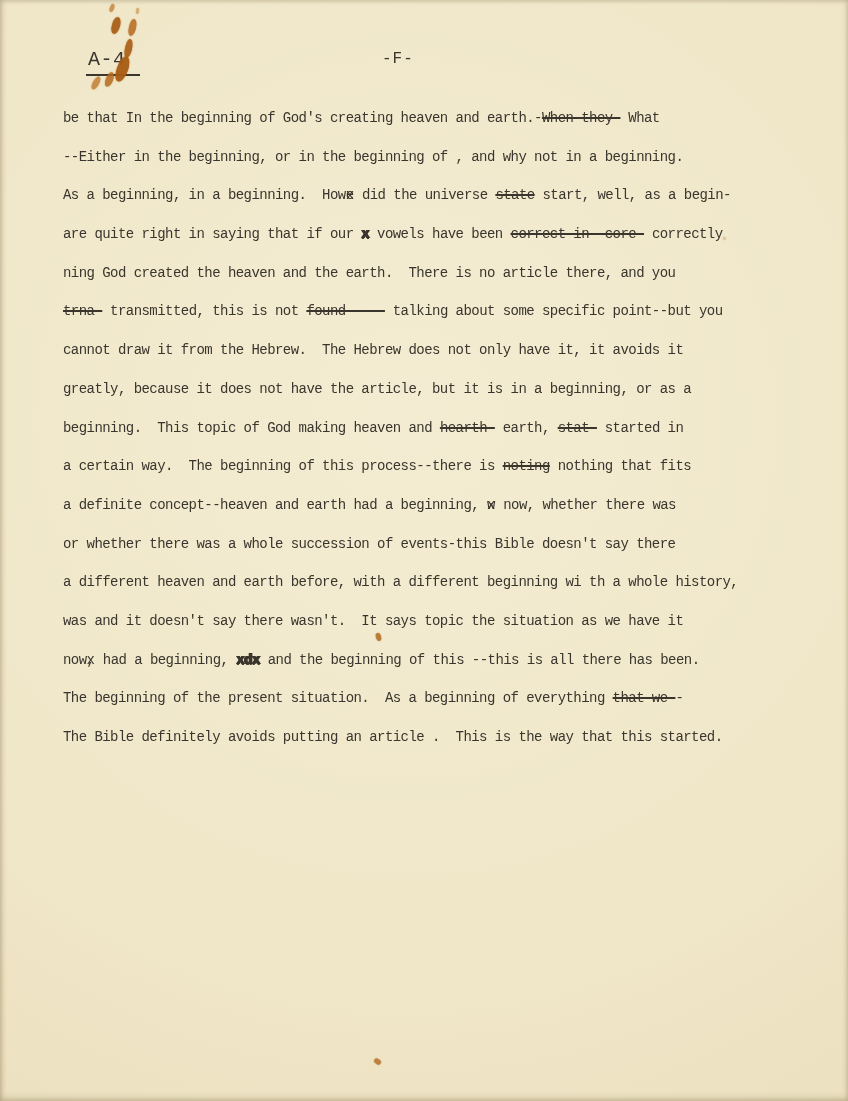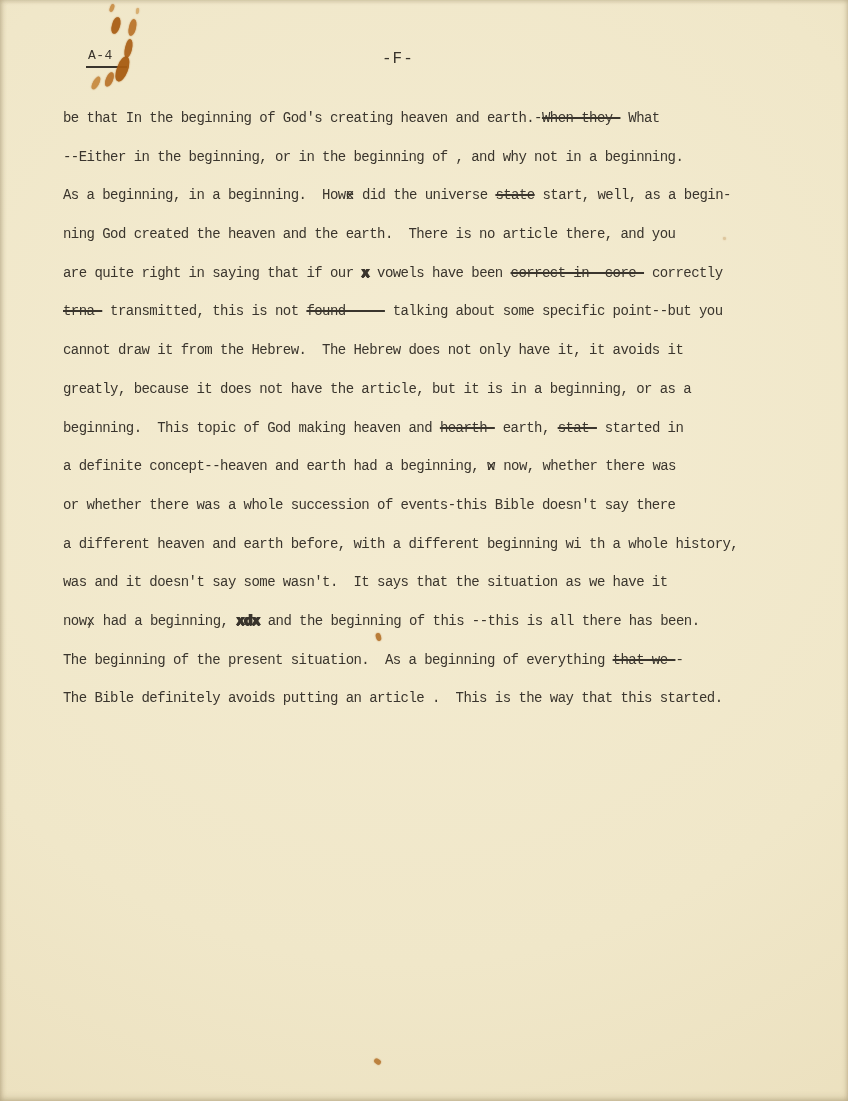--- a/index.html
+++ b/index.html
@@ -12,21 +12,21 @@
   }
   .paper-edge {
     position:absolute; inset:0; pointer-events:none;
     box-shadow: inset 2px 0 5px rgba(110,90,50,.18),
                 inset -1px 0 4px rgba(110,90,50,.10),
                 inset 0 -3px 7px rgba(110,90,50,.20),
                 inset 0 2px 4px rgba(110,90,50,.08);
   }
   .header { position:absolute; top:0; left:0; width:100%; height:90px; }
   .page-label {
-    position:absolute; left:86px; top:48px; font-size:13px; letter-spacing:.5px;
+    position:absolute; left:86px; top:48px; font-size:20px; letter-spacing:.5px;
     border-bottom:2px solid #3a352d; padding:0 14px 3px 2px;
   }
   .section-label { position:absolute; left:382px; top:50px; font-size:16px; letter-spacing:1px; }
 
   .doc-body { position:absolute; left:63px; top:99px; width:772px; }
   .line { white-space:pre; font-size:14px; letter-spacing:-0.55px; line-height:38.7px; height:38.7px; }
   .strike { text-decoration:line-through; text-decoration-thickness:1.6px; }
   .blot {
     font-weight:700; 
     text-shadow:0.9px 0 currentColor, -0.9px 0 currentColor, 0 0.9px currentColor, 0 -0.5px currentColor;
@@ -52,30 +52,31 @@
 
 <div class="header">
   <span class="page-label">A-4</span>
   <span class="section-label">-F-</span>
 </div>
 
 <div class="doc-body">
     <div class="line"><span>be that In the beginning of God's creating heaven and earth.-</span><span class="strike">When they-</span><span> What</span></div>
     <div class="line"><span>--Either in the beginning, or in the beginning of , and why not in a beginning.</span></div>
     <div class="line"><span>As a beginning, in a beginning.  How</span><span class="ovs"><span>e</span><span class="over">x</span></span><span> did the universe </span><span class="strike">state</span><span> start, well, as a begin-</span></div>
+    <div class="line"><span>are quite right in saying that if our </span><span class="blot">x</span><span> vowels have been </span><span class="strike">correct-in- core-</span><span> correctly</span></div>
     <div class="line"><span>ning God created the heaven and the earth.  There is no article there, and you</span></div>
-    <div class="line"><span>are quite right in saying that if our </span><span class="blot">x</span><span> vowels have been </span><span class="strike">correct-in- core-</span><span> correctly</span></div>
     <div class="line"><span class="strike">trna-</span><span> transmitted, this is not </span><span class="strike">found ----</span><span> talking about some specific point--but you</span></div>
     <div class="line"><span>cannot draw it from the Hebrew.  The Hebrew does not only have it, it avoids it</span></div>
     <div class="line"><span>greatly, because it does not have the article, but it is in a beginning, or as a</span></div>
     <div class="line"><span>beginning.  This topic of God making heaven and </span><span class="strike">hearth-</span><span> earth, </span><span class="strike">stat-</span><span> started in</span></div>
+    <div class="line"><span>a certain way.  The beginning of this process--there is </span><span class="strike">noting</span><span> nothing that fits</span></div>
     <div class="line"><span>a definite concept--heaven and earth had a beginning, </span><span class="ovs"><span>w</span><span class="over">x</span></span><span> now, whether there was</span></div>
     <div class="line"><span>or whether there was a whole succession of events-this Bible doesn't say there</span></div>
     <div class="line"><span>a different heaven and earth before, with a different beginning wi th a whole history,</span></div>
-    <div class="line"><span>was and it doesn't say some wasn't.  It says that the situation as we have it</span></div>
+    <div class="line"><span>was and it doesn't say there wasn't.  It says topic the situation as we have it</span></div>
     <div class="line"><span>now</span><span class="ovs"><span>,</span><span class="over">x</span></span><span> had a beginning, </span><span class="blot">xdx</span><span> and the beginning of this --this is all there has been.</span></div>
     <div class="line"><span>The beginning of the present situation.  As a beginning of everything </span><span class="strike">that we-</span><span>-</span></div>
     <div class="line"><span>The Bible definitely avoids putting an article .  This is the way that this started.</span></div>
   </div>
 
 <div class="stain st1"></div>
 <div class="stain st2"></div>
 <div class="stain st3"></div>
 <div class="stain st4"></div>
 <div class="stain st5"></div>

